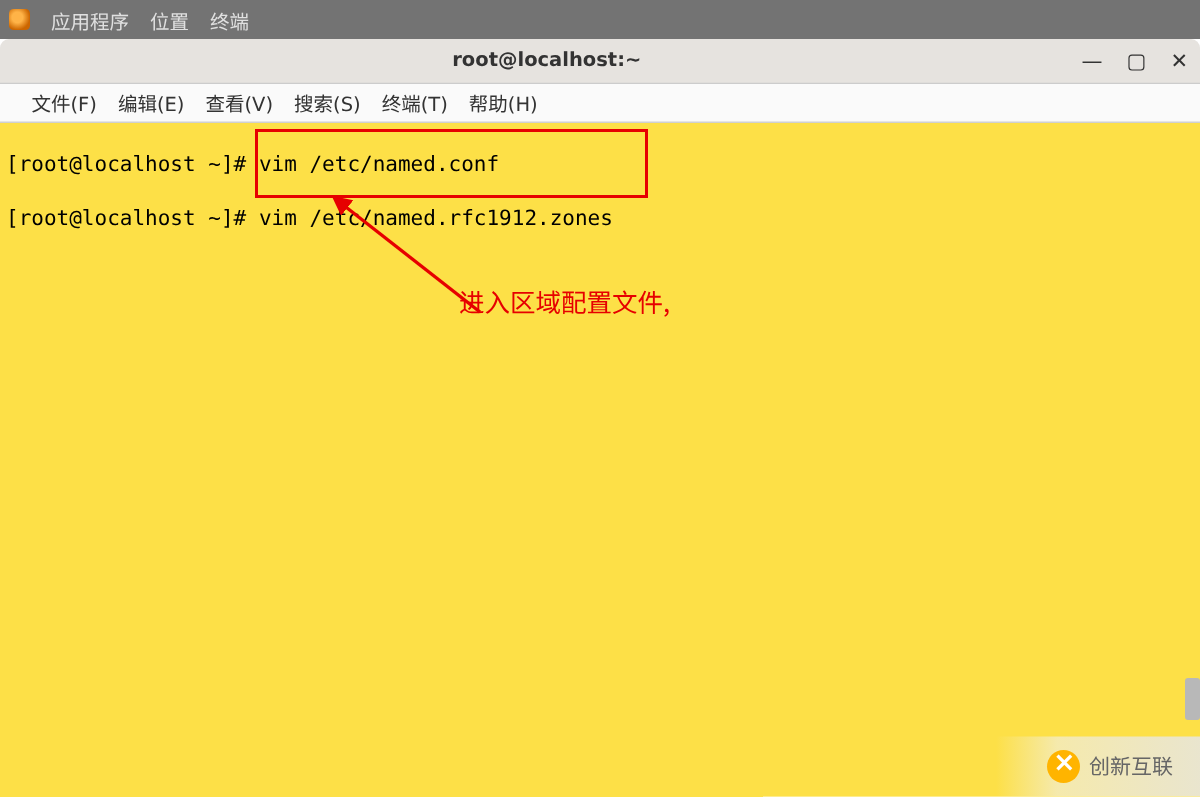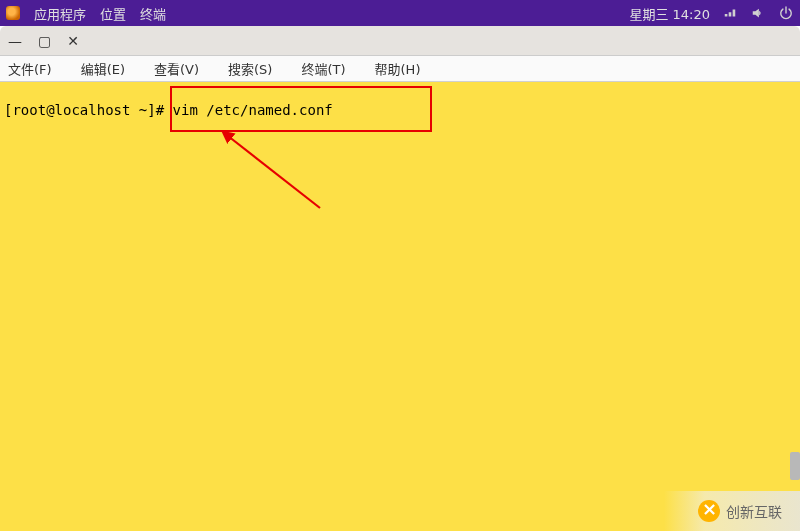--- a/index.html
+++ b/index.html
@@ -7,21 +7,21 @@
       font-family: "DejaVu Sans", "Noto Sans CJK SC", sans-serif;
       font-size: 13px;
       background: #ffffff;
       width: 800px;
       height: 531px;
       overflow: hidden;
       position: relative;
     }
     
     .system-panel {
-      background: #4c1d95;
+      background: #737373;
       color: #e0e0e0;
       height: 26px;
       display: flex;
       align-items: center;
       padding: 0 6px;
       font-size: 13px;
     }
     .system-panel .left { display: flex; align-items: center; gap: 14px; }
     .system-panel .left .menuicon {
       width: 14px; height: 14px;
@@ -53,22 +53,22 @@
     }
     .titlebar .controls { display: flex; gap: 16px; color:#333; }
     .titlebar .controls span { cursor: default; font-size:14px; line-height:1; }
 
     
     .menubar {
       background: #fafafa;
       height: 26px;
       display: flex;
       align-items: center;
-      gap: 29px;
-      padding: 0 8px;
+      gap: 14px;
+      padding: 0 21px;
       color: #333;
       font-size: 13px;
       border-bottom: 1px solid #d0d0d0;
     }
 
     
     .terminal {
       background: #fde047;
       font-family: "DejaVu Sans Mono", "Noto Sans Mono CJK SC", monospace;
       font-size: 14px;
@@ -137,74 +137,61 @@
 <body>
 
 <div class="system-panel">
   <div class="left">
     <span class="menuicon"></span>
     <span>应用程序</span>
     <span>位置</span>
     <span>终端</span>
   </div>
   <div class="spacer"></div>
-  <div class="right">
-    <span>星期三 14:20</span>
-    <span class="tray-icon">
-      <svg viewBox="0 0 16 16">
-          <path d="M2 12h3v-3H2v3zm4.5 0h3V7h-3v5zm4.5 0h3V4h-3v8z"></path>
-        </svg>
-    </span>
-    <span class="tray-icon">
-      <svg viewBox="0 0 16 16">
-          <path d="M2 6v4h3l4 3V3L5 6H2zm9 2c0-1.2-.7-2.2-1.7-2.7v5.4c1-.5 1.7-1.5 1.7-2.7z"></path>
-        </svg>
-    </span>
-    <span class="tray-icon">
-      <svg viewBox="0 0 16 16">
-          <path d="M8 1v7h0M4.5 3.5a6 6 0 1 0 7 0" stroke="#d0d0d0" stroke-width="1.6" fill="none" stroke-linecap="round"></path>
-        </svg>
-    </span>
-  </div>
 </div>
 
 <div class="titlebar">
+  <div class="title-wrap">
+    <span class="title">root@localhost:~</span>
+  </div>
   <div class="controls">
     <span>—</span>
     <span>▢</span>
     <span>✕</span>
   </div>
 </div>
 
 <div class="menubar">
   <span>文件(F)</span>
   <span>编辑(E)</span>
   <span>查看(V)</span>
   <span>搜索(S)</span>
   <span>终端(T)</span>
   <span>帮助(H)</span>
 </div>
 
 <div class="terminal">
 <span class="term-line"><span>[root@localhost ~]#</span> <span>vim /etc/named.conf</span></span>
+<span class="term-line"><span>[root@localhost ~]#</span> <span>vim /etc/named.rfc1912.zones</span></span>
 
   
   <div class="highlight-box" style="left:170px; top:4px; width:262px; height:46px;"></div>
 
   
   <svg class="arrow-svg" style="left:220px; top:48px;" width="110" height="90">
     <defs>
       <marker id="ah" markerWidth="10" markerHeight="10" refX="2" refY="3" orient="auto">
         <path d="M0,0 L6,3 L0,6 Z" fill="#e60000"></path>
       </marker>
     </defs>
     <line x1="100" y1="78" x2="8" y2="6" stroke="#e60000" stroke-width="2.2" marker-end="url(#ah)"></line>
   </svg>
 
   
+  <div class="annotation-text" style="left:306px; top:110px;">进入区域配置文件,</div>
 </div>
 
 <div class="scroll-thumb"></div>
 
 <div class="watermark">
   <span class="watermark-logo"></span>
   <span>创新互联</span>
 </div>
 
 </body></html>

